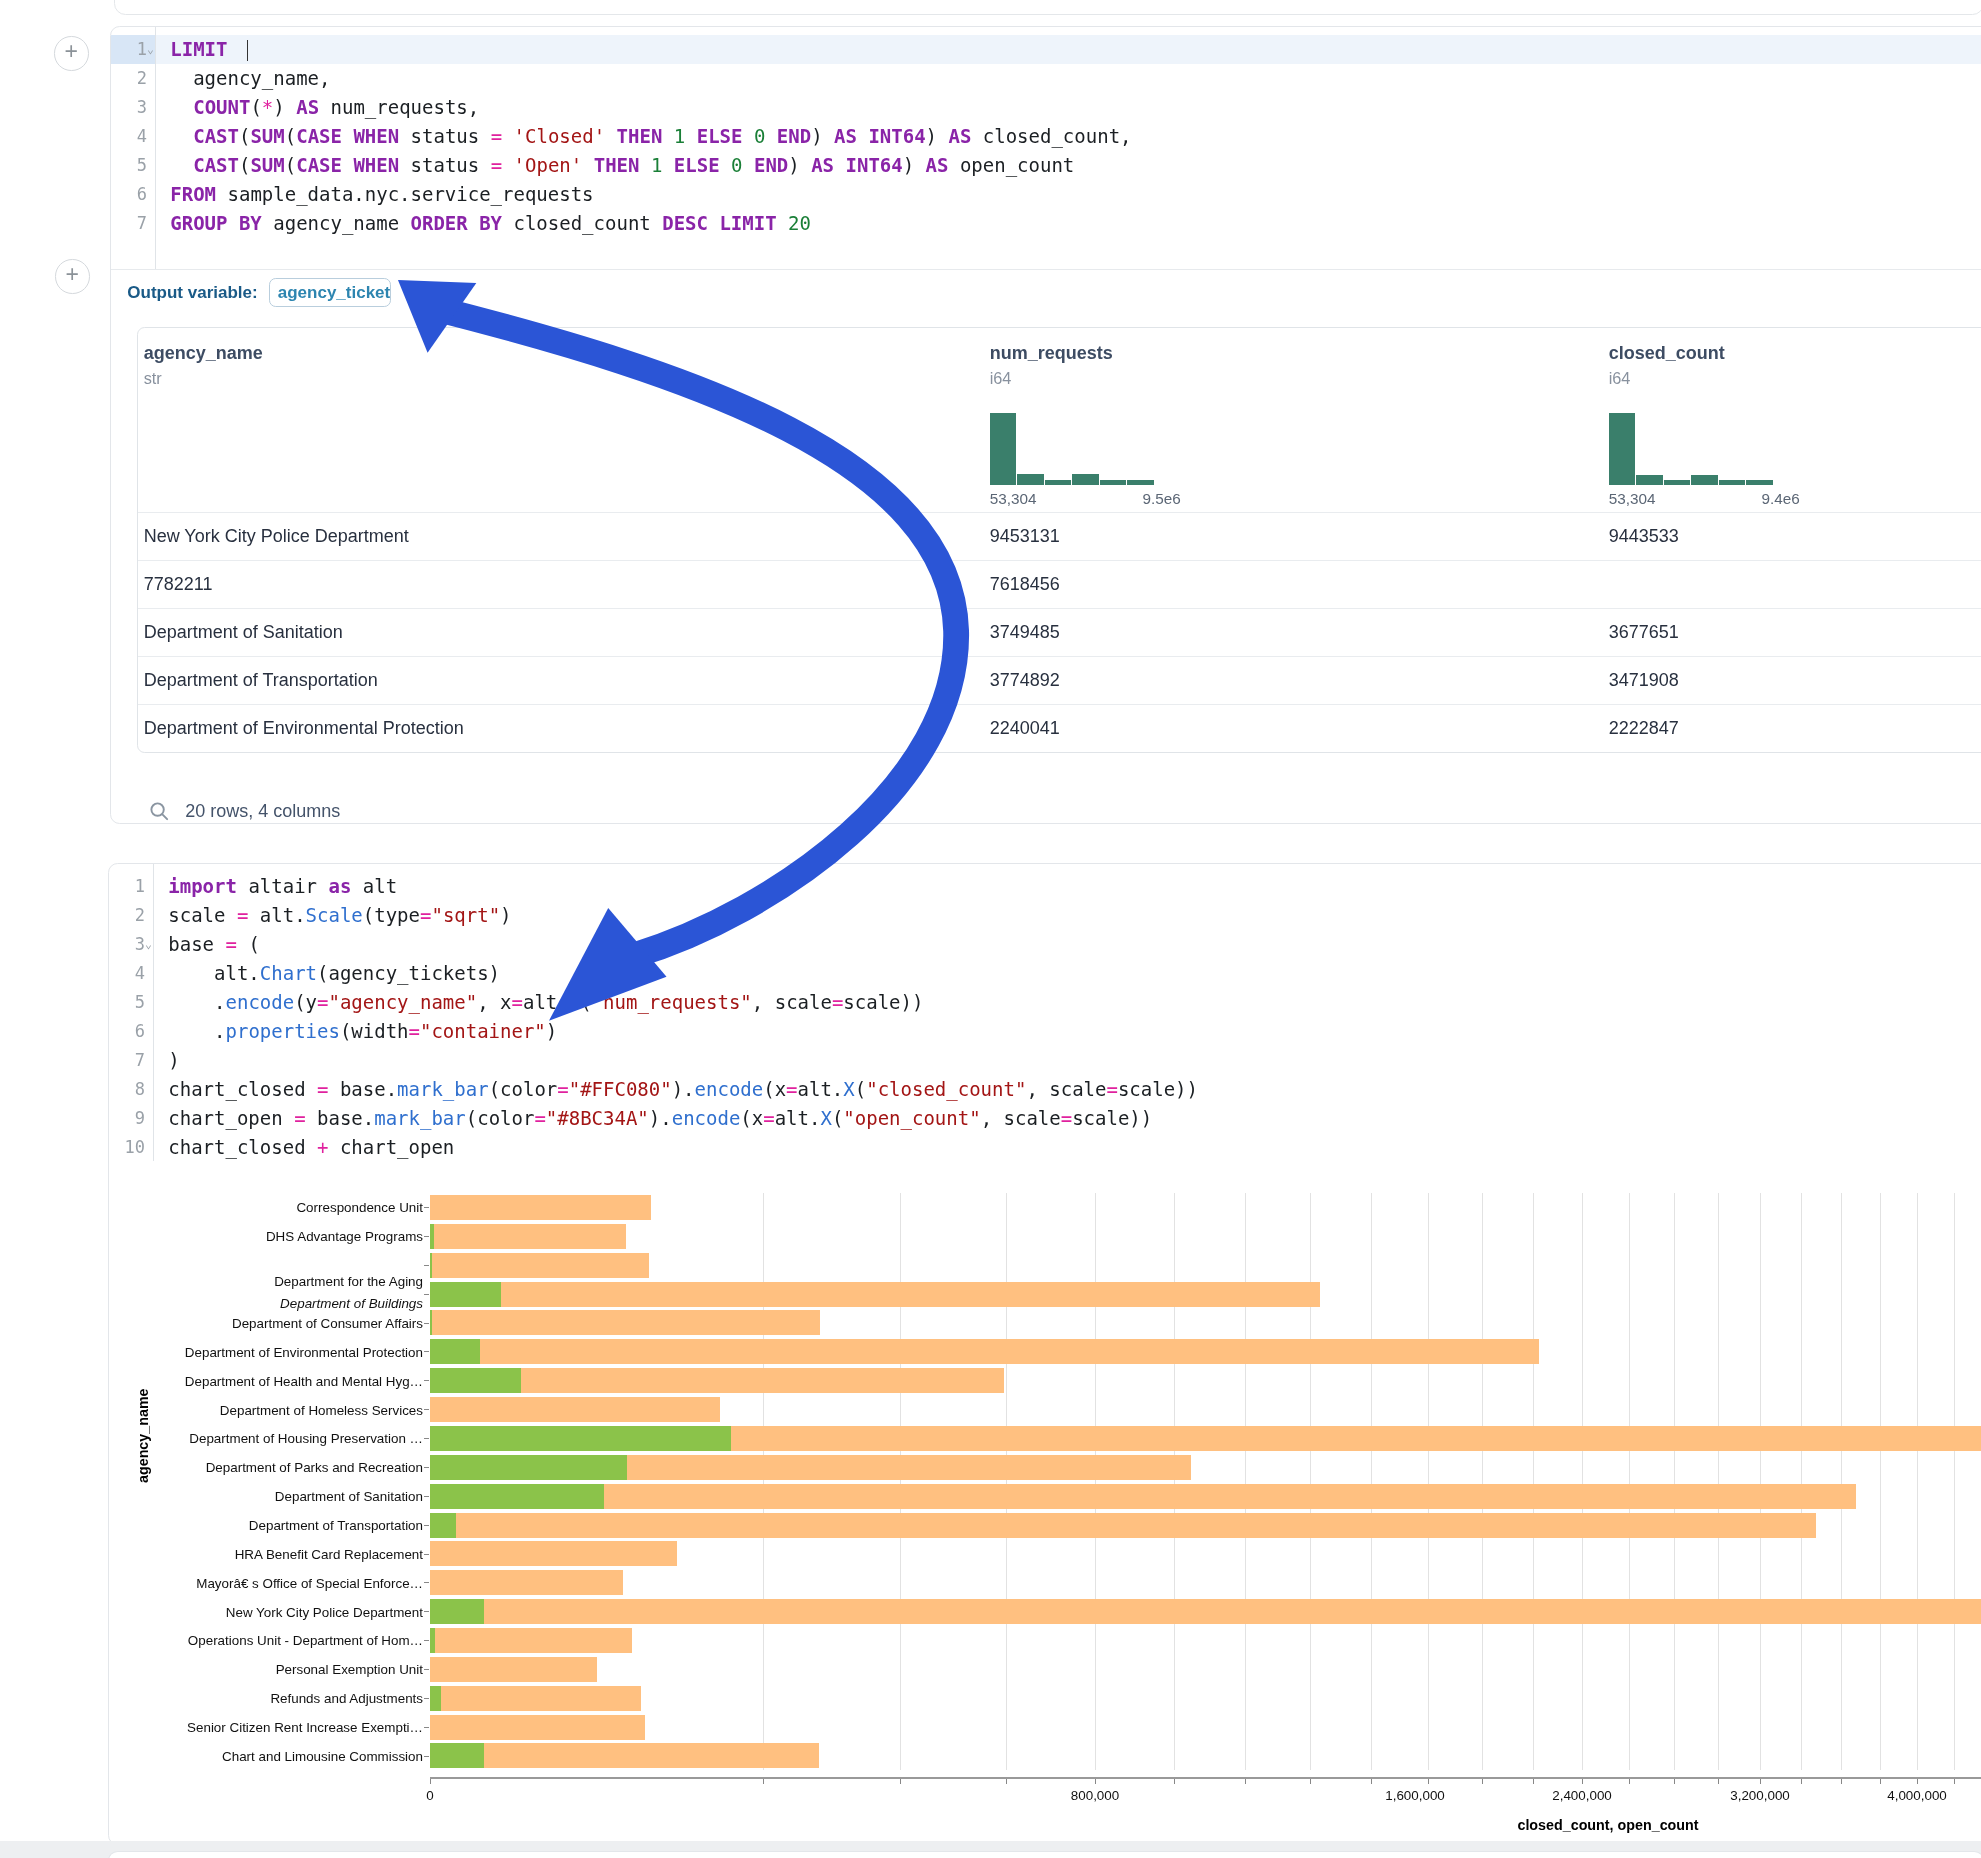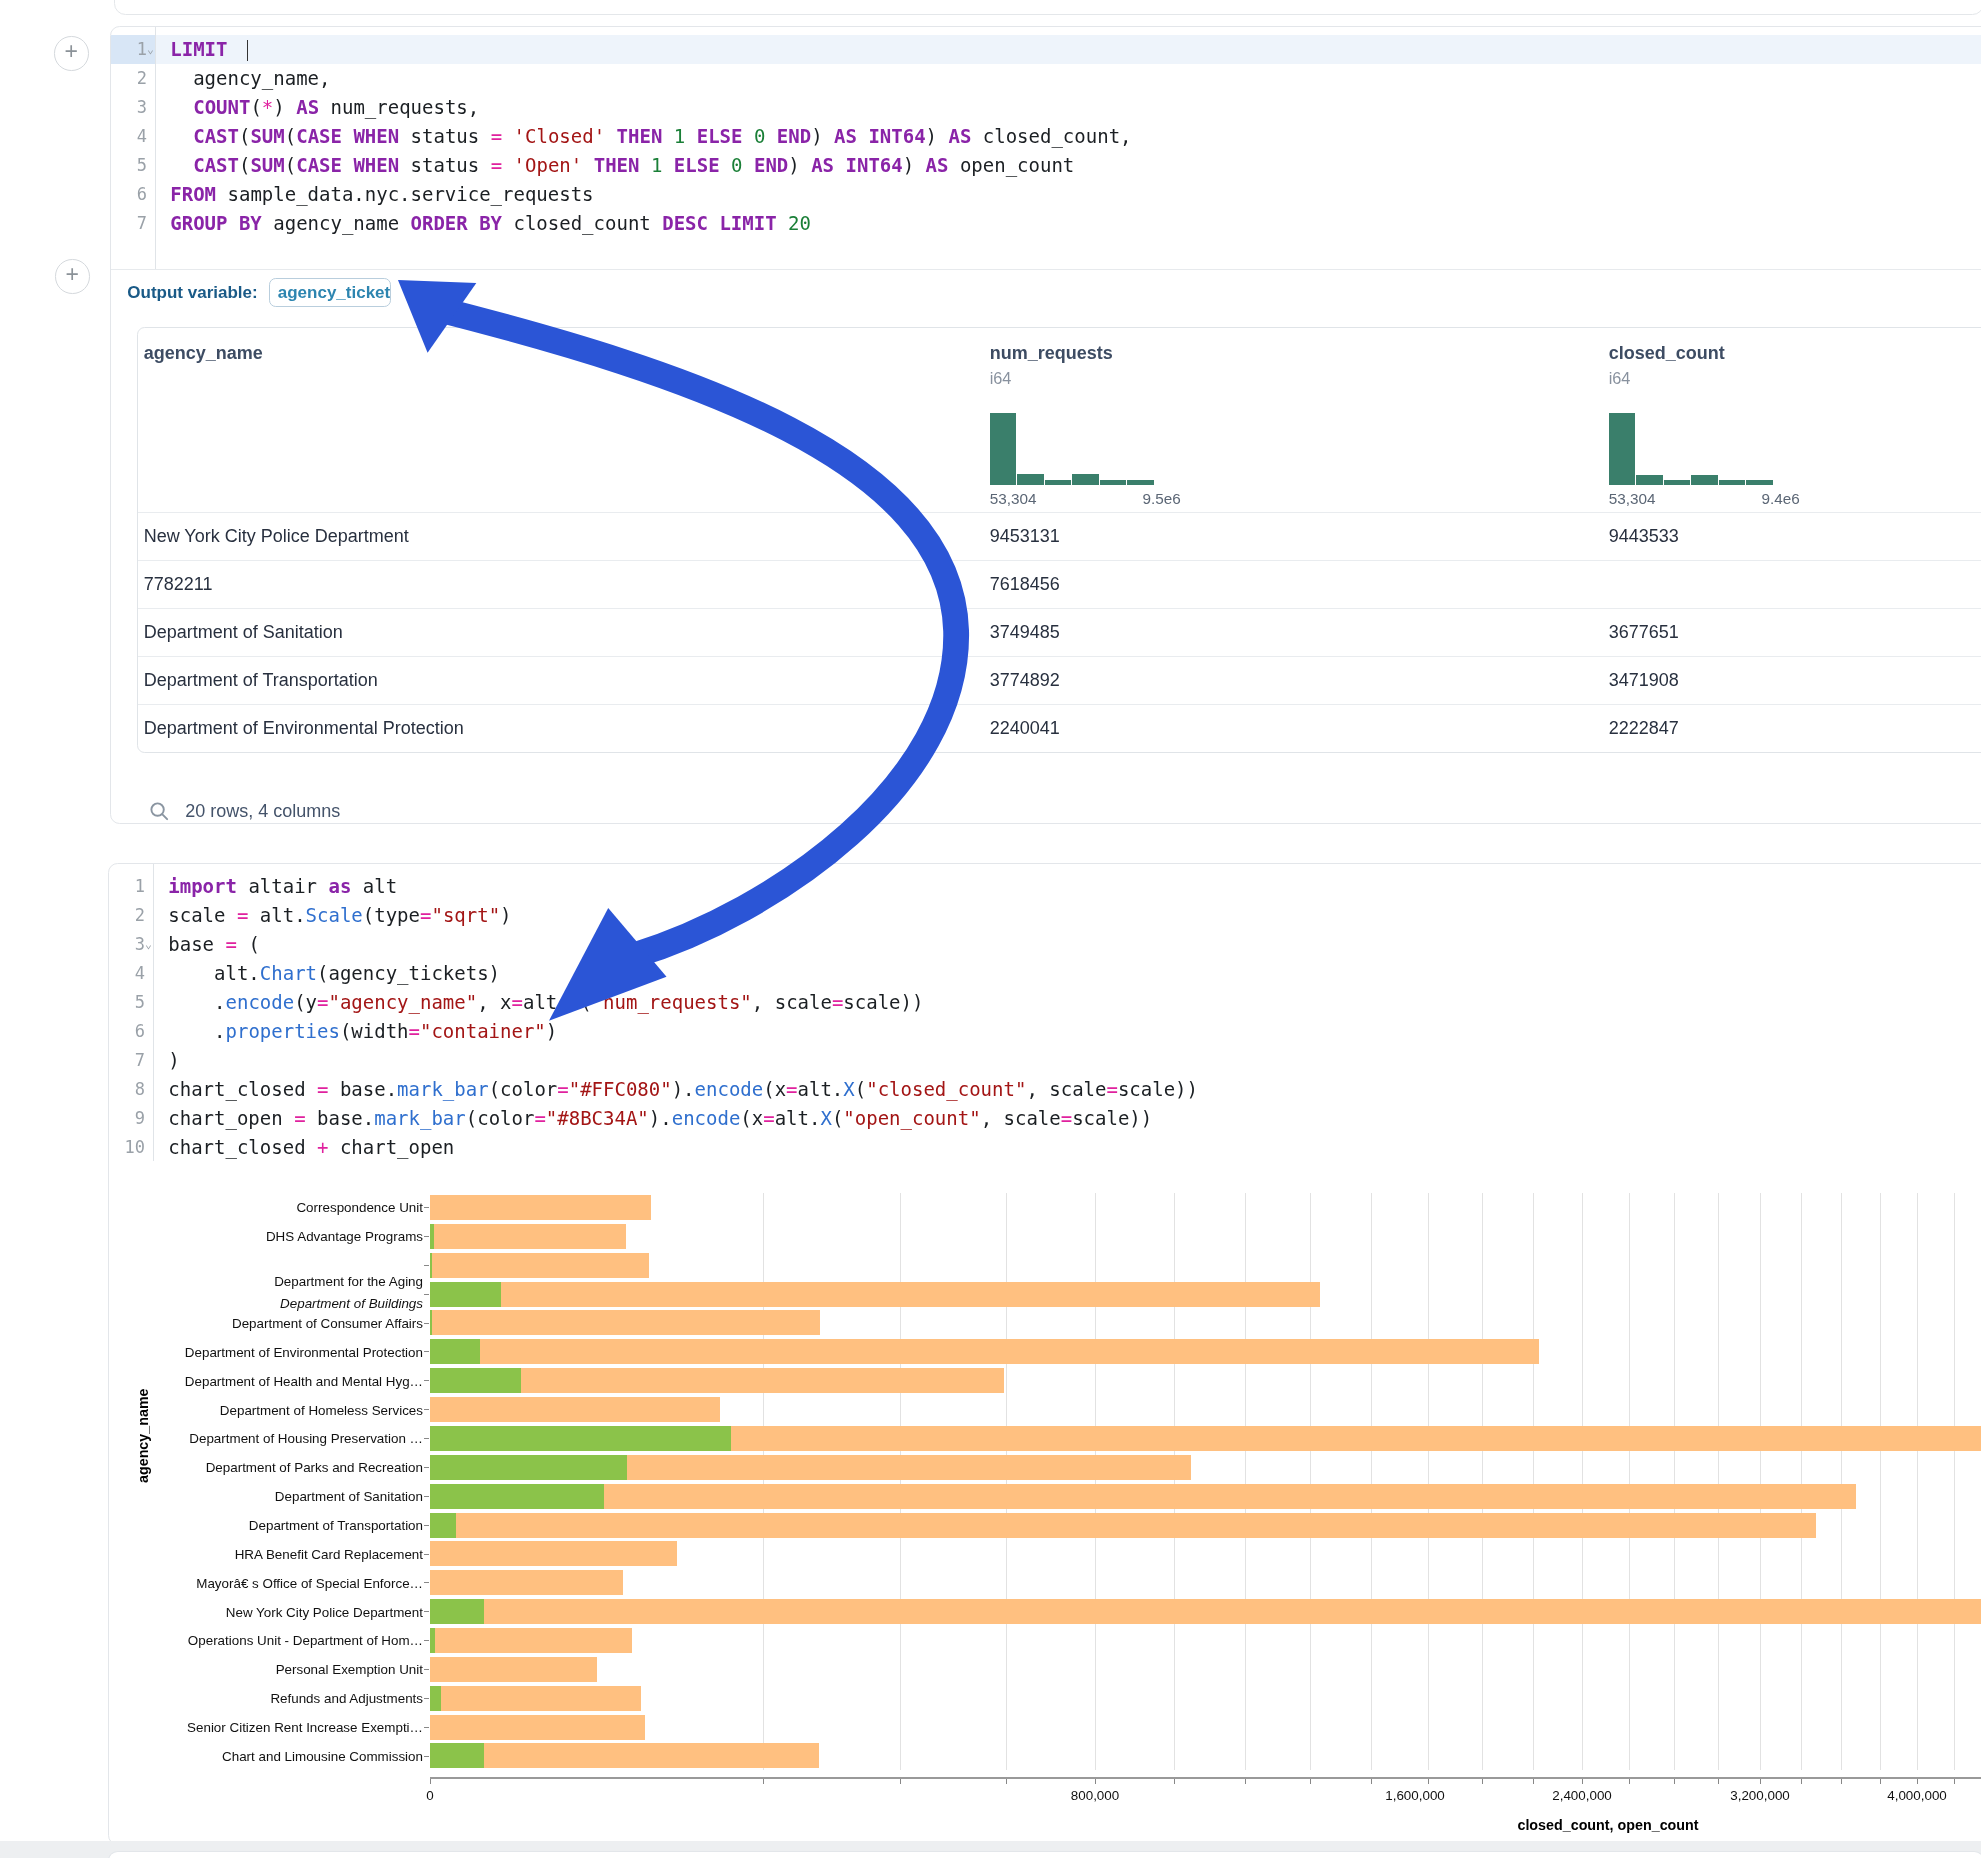--- a/index.html
+++ b/index.html
@@ -94,20 +94,21 @@
   </div>
   <div class="outvar-row">
     <span class="outvar-label">Output variable:</span>
     <span class="outvar-chip">agency_tickets</span>
   </div>
 
   <div class="tbl">
     <div class="tbl-grid tbl-header" id="tbl-header">
         <div class="cell" style="height: 169px;">
           <div class="col-name">agency_name</div>
+          <div class="col-type">str</div>
         </div>
         <div class="cell">
           <div class="col-name">num_requests</div>
           <div class="col-type">i64</div>
           <div class="hist">
             <div class="hist-bars">
               <div style="height: 72px;"></div>
               <div style="height: 11.5px;"></div>
               <div style="height: 4.8px;"></div>
               <div style="height: 11.5px;"></div>

